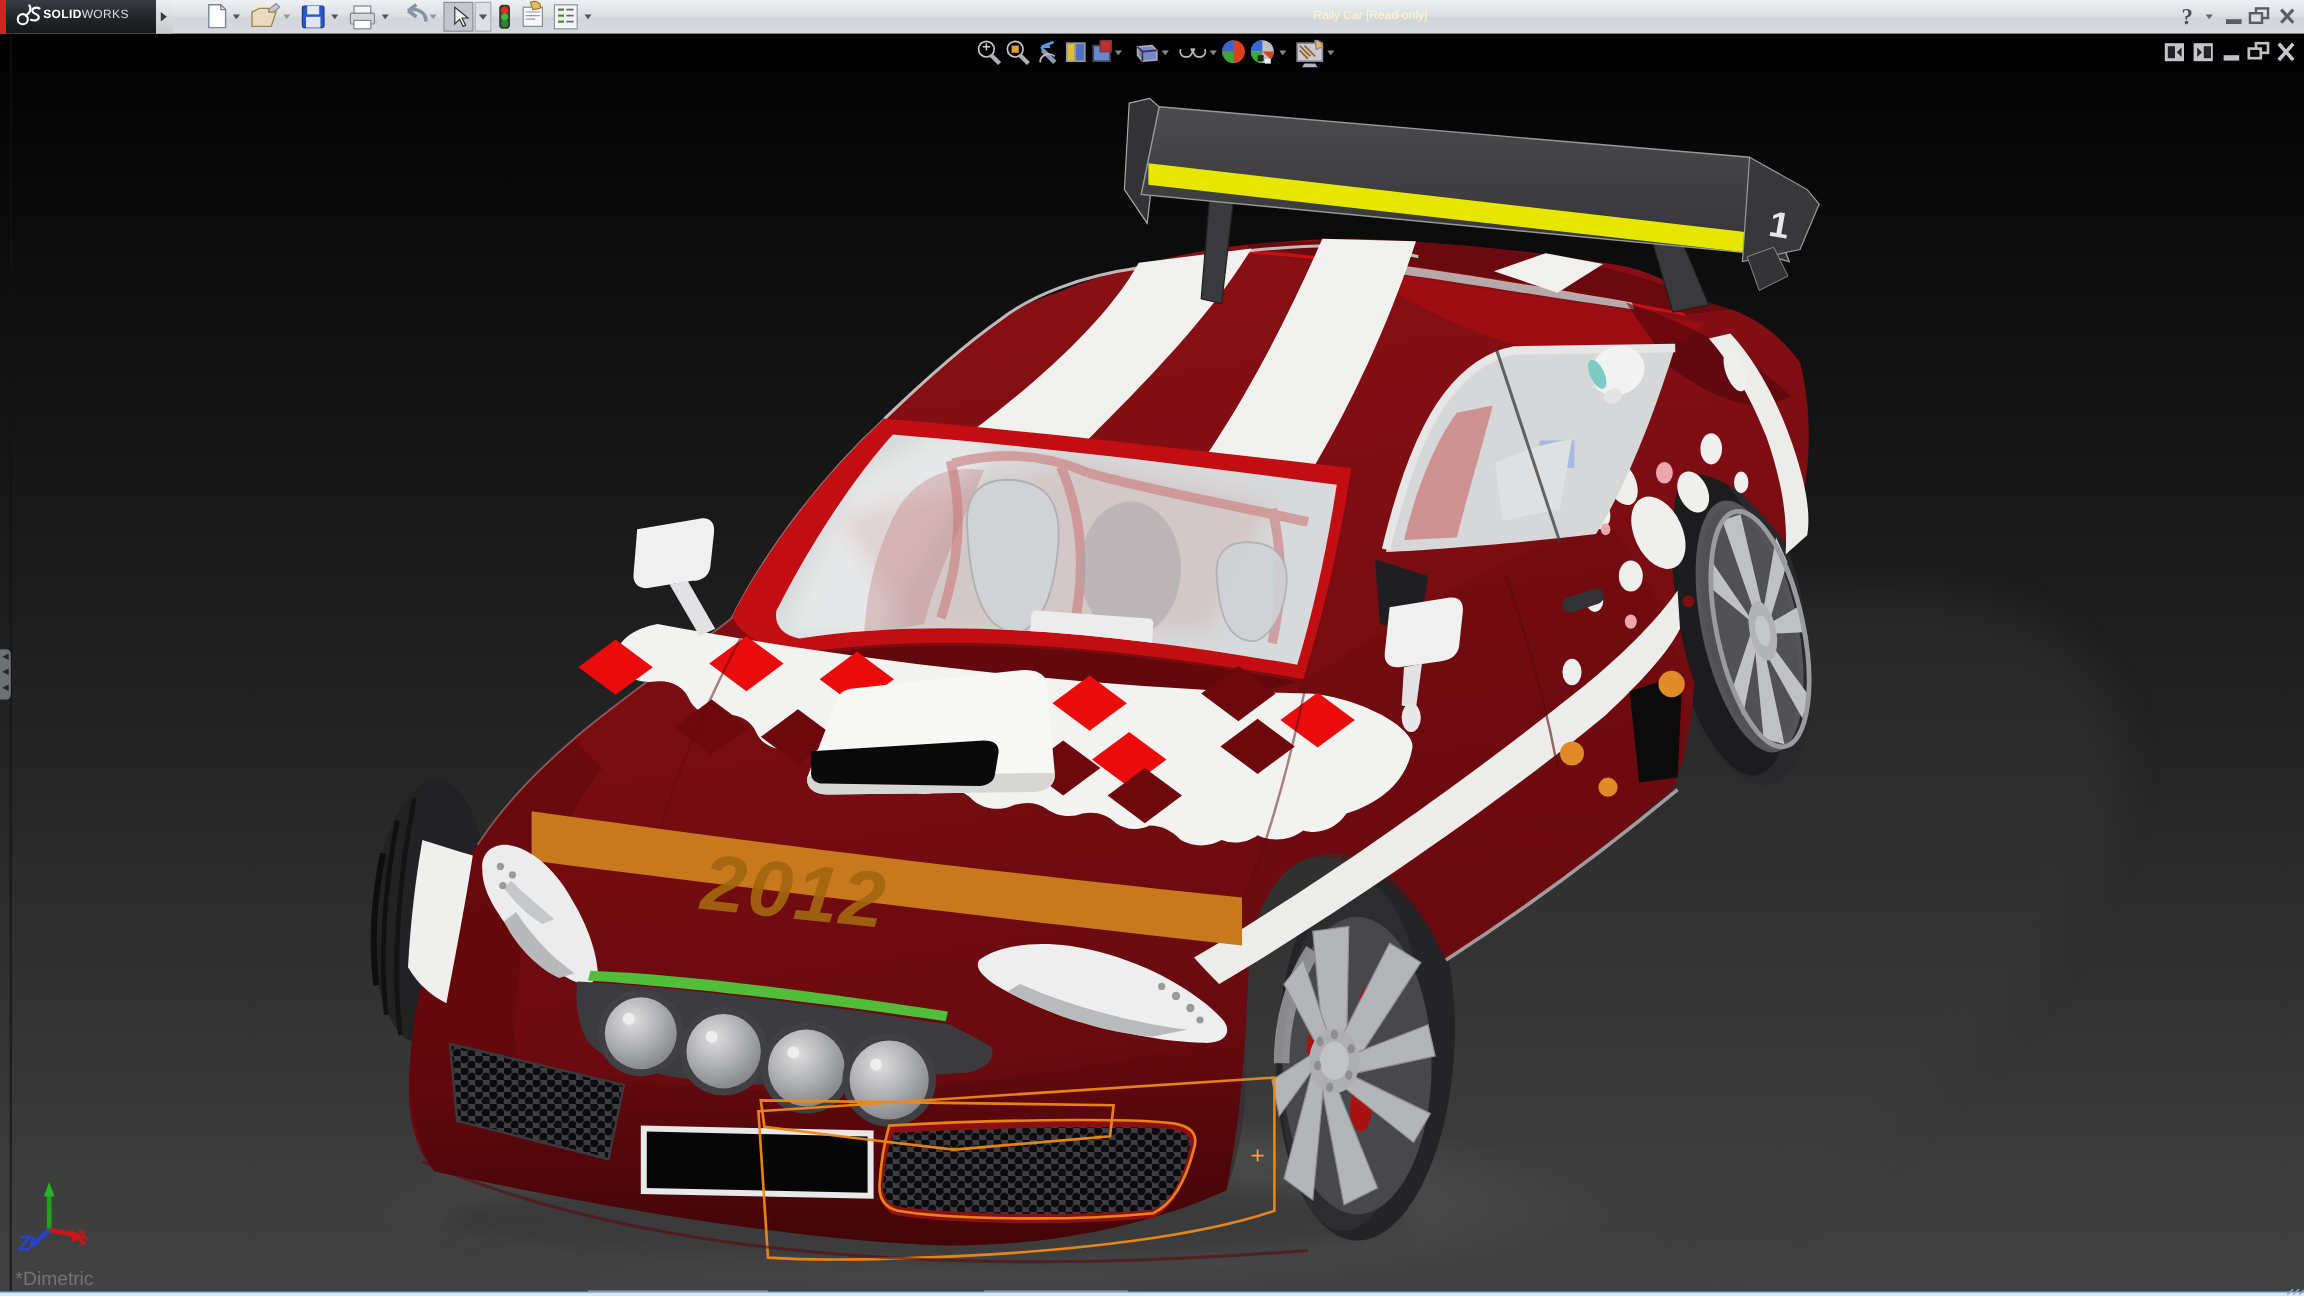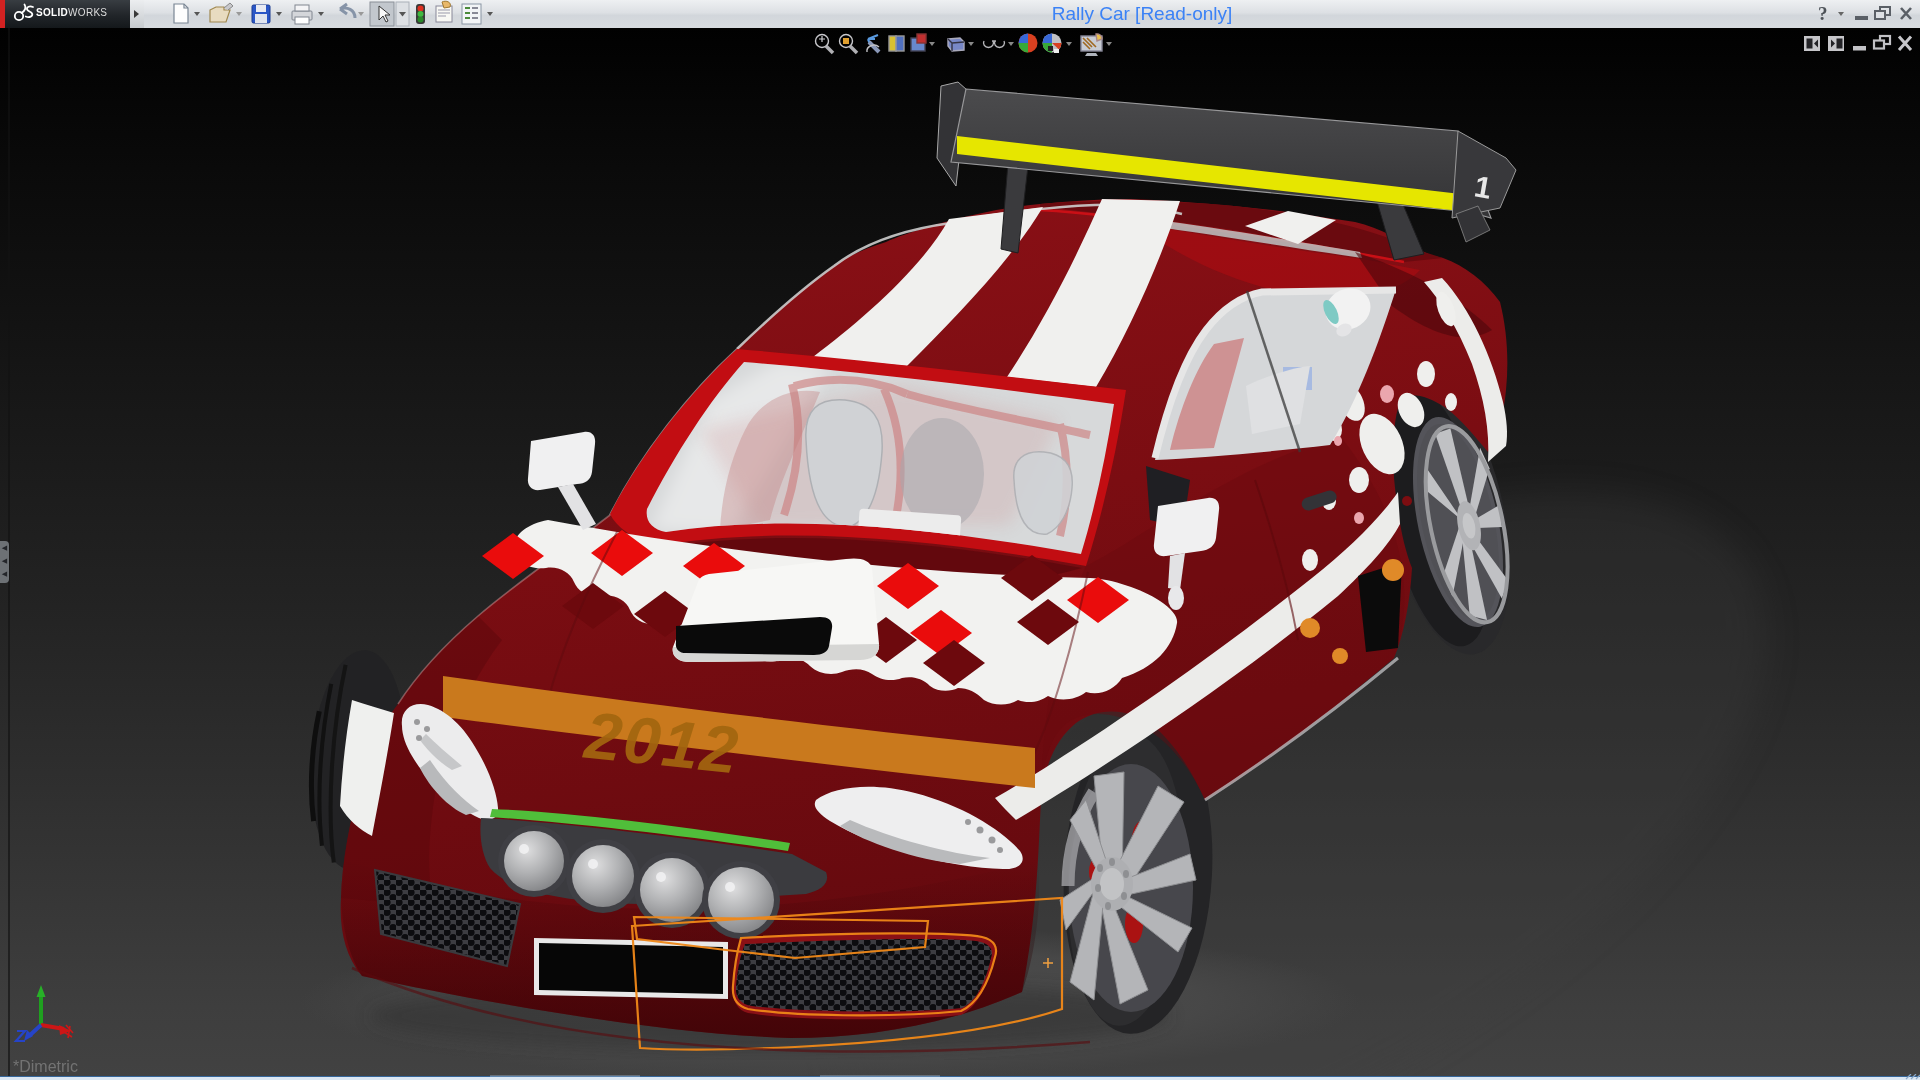--- a/index.html
+++ b/index.html
@@ -3,21 +3,21 @@
 html,body{margin:0;padding:0;width:1920px;height:1080px;overflow:hidden;background:#000;
 font-family:"Liberation Sans",sans-serif;}
 #titlebar{position:absolute;left:0;top:0;width:1920px;height:28px;
 background:linear-gradient(#eef0f2 0%,#dde0e4 45%,#d2d6db 55%,#d7dbdf 100%);}
 #logo{position:absolute;left:0;top:0;width:130px;height:28px;background:linear-gradient(#383d42,#212529 55%,#14181b);}
 #redstripe{position:absolute;left:0;top:0;width:5px;height:28px;background:#d32222;}
 #logotxt{position:absolute;left:36px;top:7px;color:#fff;font-size:10px;font-weight:bold;letter-spacing:0.3px;}
 #logotxt .w{font-weight:normal;color:#dcdcdc;}
 #expand{position:absolute;left:130px;top:0;width:14px;height:28px;background:linear-gradient(#eceef0,#c6cace);}
 #expand:after{content:"";position:absolute;left:4px;top:10px;border-left:5px solid #3a3a3a;border-top:4px solid transparent;border-bottom:4px solid transparent;}
-#title{position:absolute;left:364px;top:0;width:1556px;height:28px;text-align:center;line-height:28px;font-size:19px;color:#3b82f6;}
+#title{position:absolute;left:364px;top:0;width:1556px;height:28px;text-align:center;line-height:28px;font-size:10px;color:#fef9c3;}
 #viewport{position:absolute;left:0;top:28px;width:1920px;height:1052px;
 background:linear-gradient(180deg,#010101 0%,#080808 10%,#141414 30%,#232323 55%,#333333 78%,#3e3e3e 93%,#424242 100%);}
 #leftline{position:absolute;left:8px;top:28px;width:2px;height:1052px;background:rgba(18,18,18,0.65);}
 #lefttab{position:absolute;left:0;top:541px;width:9px;height:42px;background:#6d7175;border-radius:0 4px 4px 0;color:#24262a;font-size:7px;line-height:13px;text-align:center;}
 #statusbar{position:absolute;left:0;top:1076px;width:1920px;height:4px;background:#dce8f4;border-top:1px solid #36679b;}
 #dimetric{position:absolute;left:13px;top:1058px;font-size:16px;color:#737373;}
 svg.abs{position:absolute;left:0;top:0;}
 </style></head><body>
 <div id="viewport"></div>
 <svg class="abs" width="1920" height="1080" viewBox="0 0 1920 1080">

